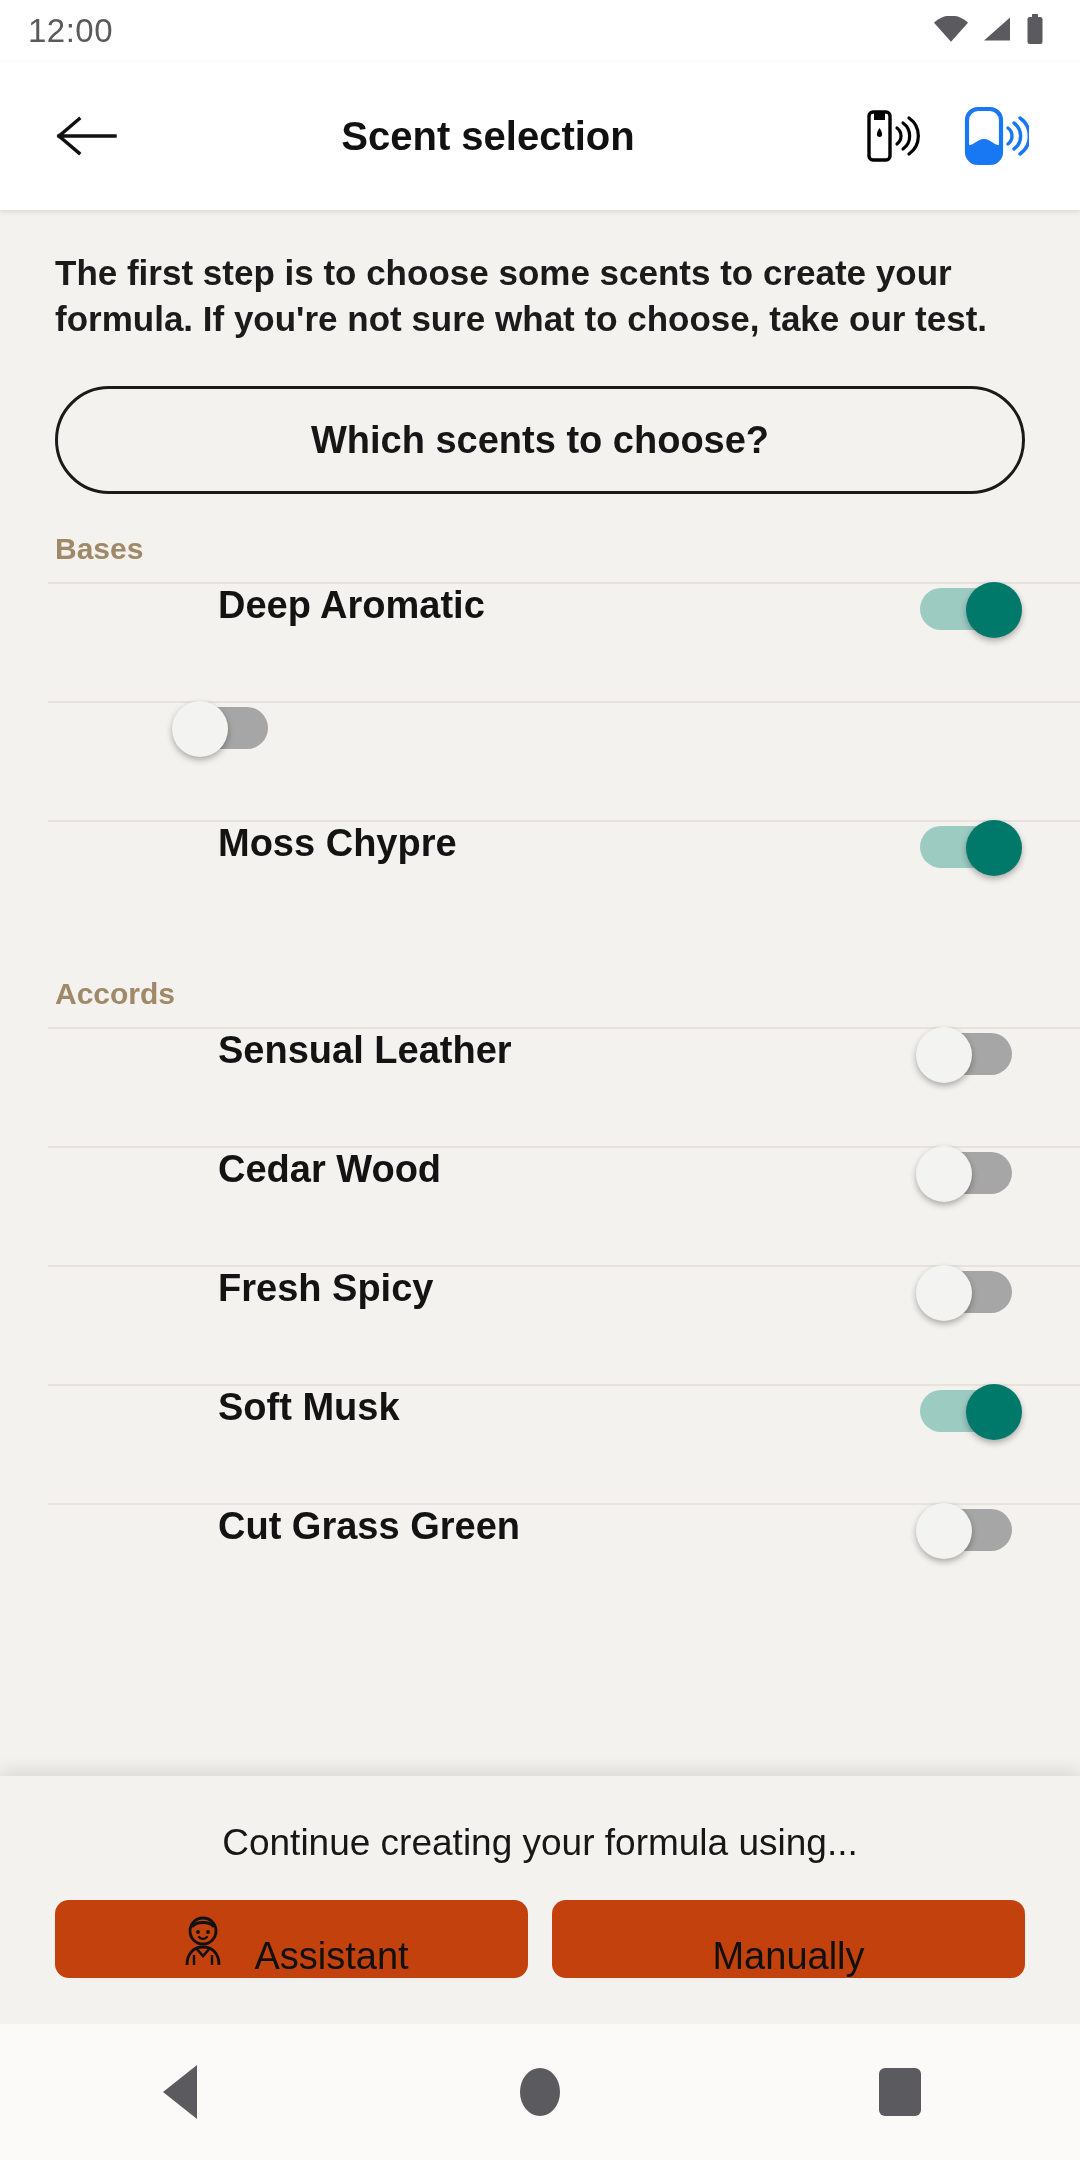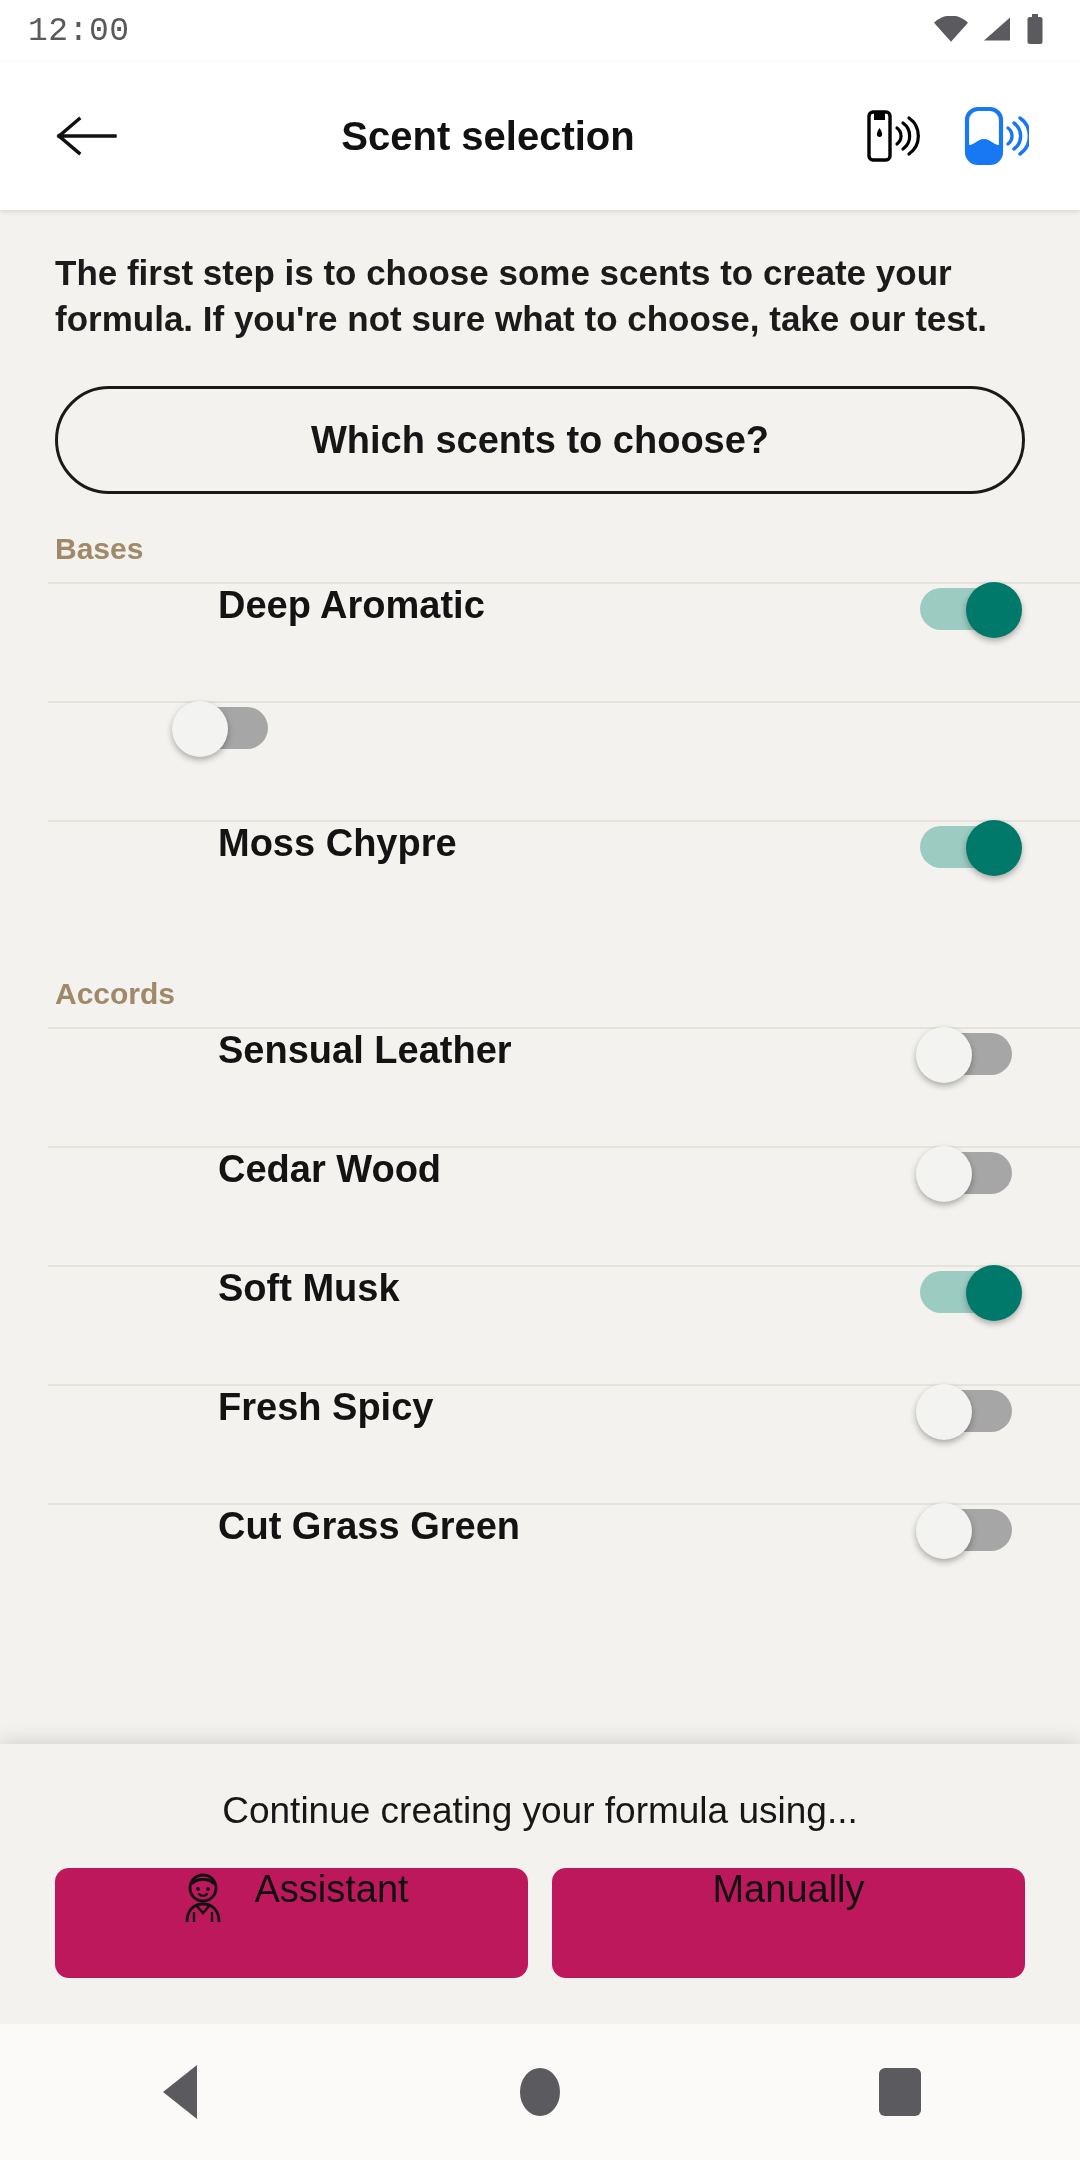--- a/index.html
+++ b/index.html
@@ -25,21 +25,20 @@
     background: #FFFFFF;
     display: flex;
     align-items: center;
     justify-content: space-between;
     padding: 0 36px 0 28px;
   }
   .status-time {
     font-size: 33px;
     color: #5A5A5A;
     letter-spacing: .5px;
-    font-family: Liberation Mono, monospace;
   }
   .status-icons {
     display: flex;
     align-items: center;
     gap: 14px;
   }
 
   
   .appbar {
     height: 148px;
@@ -198,25 +197,25 @@
     font-size: 37px;
     color: #171717;
     padding: 10px 0 36px 0;
   }
   .sheet-buttons {
     display: flex;
     gap: 24px;
   }
   .sheet-btn {
     flex: 1 1 0;
-    height: 110px;
-    background: #be185d;
+    height: 78px;
+    background: #c2410c;
     border-radius: 14px;
     display: flex;
-    align-items: flex-start;
+    align-items: flex-end;
     justify-content: center;
     gap: 22px;
     font-size: 38px;
     color: #101010;
   }
 
   
   .navbar {
     position: absolute;
     left: 0; right: 0; bottom: 0;
@@ -392,46 +391,46 @@
             </div>
             <div class="scent-name">Cedar Wood</div>
             <div class="toggle-cell">
               <div class="switch off">
                 <span class="track"></span>
                 <span class="thumbknob"></span>
               </div>
             </div>
           </div>
           <div class="scent-row">
+            <div class="accent-bar" style="background: rgb(165, 55, 42);"></div>
+            <div class="thumb">
+              <i style="background: rgb(58, 44, 29);"></i>
+              <i style="background: rgb(155, 114, 64);"></i>
+              <i style="background: rgb(141, 146, 53);"></i>
+              <i style="background: rgb(168, 146, 63);"></i>
+            </div>
+            <div class="scent-name">Fresh Spicy</div>
+            <div class="toggle-cell">
+              <div class="switch off">
+                <span class="track"></span>
+                <span class="thumbknob"></span>
+              </div>
+            </div>
+          </div>
+          <div class="scent-row">
             <div class="accent-bar" style="background: rgb(180, 184, 181);"></div>
             <div class="thumb">
               <i style="background: rgb(167, 190, 203);"></i>
               <i style="background: rgb(181, 42, 36);"></i>
               <i style="background: rgb(150, 174, 192);"></i>
               <i style="background: rgb(196, 180, 155);"></i>
             </div>
             <div class="scent-name">Soft Musk</div>
             <div class="toggle-cell">
               <div class="switch on">
-                <span class="track"></span>
-                <span class="thumbknob"></span>
-              </div>
-            </div>
-          </div>
-          <div class="scent-row">
-            <div class="accent-bar" style="background: rgb(165, 55, 42);"></div>
-            <div class="thumb">
-              <i style="background: rgb(58, 44, 29);"></i>
-              <i style="background: rgb(155, 114, 64);"></i>
-              <i style="background: rgb(141, 146, 53);"></i>
-              <i style="background: rgb(168, 146, 63);"></i>
-            </div>
-            <div class="scent-name">Fresh Spicy</div>
-            <div class="toggle-cell">
-              <div class="switch off">
                 <span class="track"></span>
                 <span class="thumbknob"></span>
               </div>
             </div>
           </div>
           <div class="scent-row">
             <div class="accent-bar" style="background: rgb(62, 139, 62);"></div>
             <div class="thumb">
               <i style="background: rgb(75, 122, 42);"></i>
               <i style="background: rgb(217, 211, 168);"></i>

